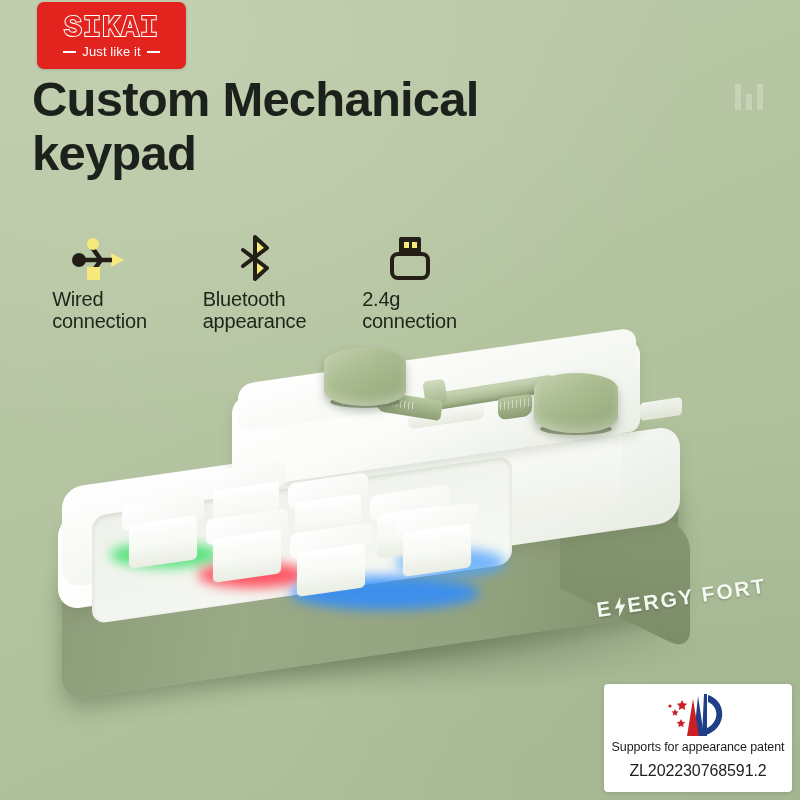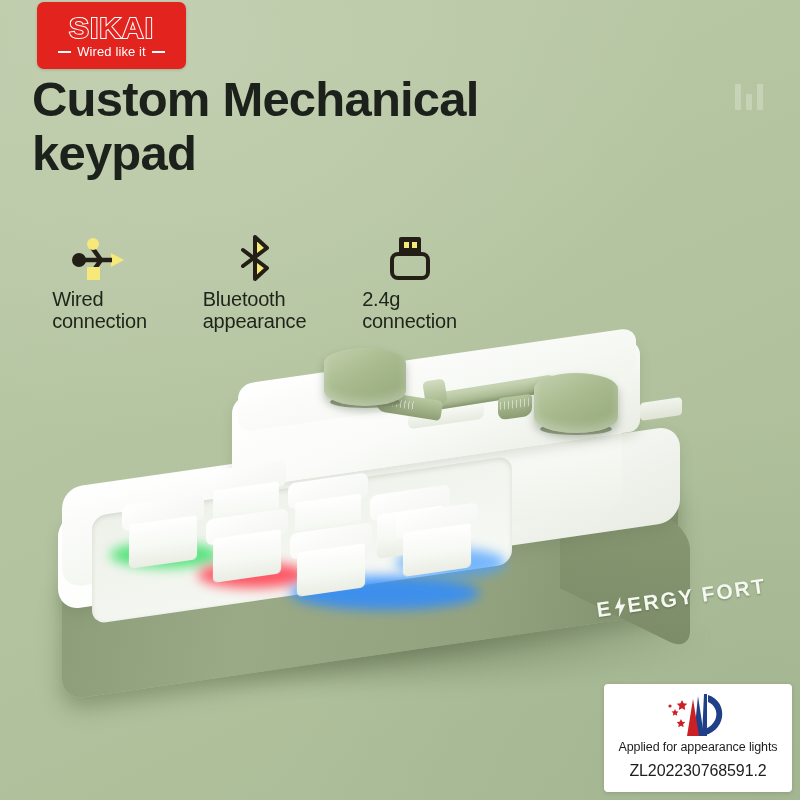--- a/index.html
+++ b/index.html
@@ -41,21 +41,21 @@
     display: flex; flex-direction: column;
     align-items: center; justify-content: center;
     gap: 2px;
   }
   .logo-mark {
     font-size: 30px; font-weight: 700; letter-spacing: 1px;
     color: #e2231e;
     -webkit-text-stroke: 2px #ffffff;
     paint-order: stroke fill;
     line-height: 1;
-    font-family: Liberation Sans, sans-serif;
+    font-family: Liberation Mono, monospace;
   }
   .logo-tag-row { display: flex; align-items: center; gap: 6px; }
   .logo-dash { width: 13px; height: 2px; background: #ffffff; display: block; }
   .logo-tagline { font-size: 13px; color: #ffffff; line-height: 1; letter-spacing: .1px; }
 
   
   .headline {
     position: absolute; left: 32px; top: 73px;
     width: 520px;
     font-size: 49px; font-weight: 700;
@@ -255,21 +255,21 @@
   <div class="watermark">
     <span class="wm-bar b1"></span>
     <span class="wm-bar b2"></span>
     <span class="wm-bar b3"></span>
   </div>
 
   <div class="logo">
     <div class="logo-mark">SIKAI</div>
     <div class="logo-tag-row">
       <span class="logo-dash"></span>
-      <span class="logo-tagline">Wired like it</span>
+      <span class="logo-tagline">Just like it</span>
       <span class="logo-dash"></span>
     </div>
   </div>
 
   <div class="headline">Custom Mechanical keypad</div>
 
   <div class="features">
 
     <div class="feature">
       <div class="feature-icon">
@@ -389,17 +389,17 @@
     <svg class="cnipa" viewBox="0 0 76 48">
       <path d="M40 46 C66 44 70 12 48 5 L48 12 C62 18 58 38 40 40 Z" fill="#1f3f87"></path>
       <path d="M44 4 L47 4 L47 46 L42 46 Z" fill="#1f3f87"></path>
       <path d="M38 6 L44 46 L34 46 Z" fill="#1f3f87"></path>
       <path d="M33 9 L39 46 L27 46 Z" fill="#cc2027"></path>
       <path d="M22 10 l1.6 3.3 3.6.5 -2.6 2.5 .6 3.6 -3.2-1.7 -3.2 1.7 .6-3.6 -2.6-2.5 3.6-.5 Z" fill="#cc2027"></path>
       <path d="M15 19 l1.1 2.2 2.4.4 -1.7 1.7 .4 2.4 -2.2-1.1 -2.1 1.1 .4-2.4 -1.8-1.7 2.4-.4 Z" fill="#cc2027"></path>
       <path d="M21 29 l1.3 2.7 3 .4 -2.2 2.1 .5 3 -2.6-1.4 -2.7 1.4 .5-3 -2.1-2.1 2.9-.4 Z" fill="#cc2027"></path>
       <circle cx="10" cy="16" r="1.6" fill="#cc2027"></circle>
     </svg>
-    <div class="patent-line1">Applied for appearance lights</div>
+    <div class="patent-line1">Supports for appearance patent</div>
     <div class="patent-line2">ZL202230768591.2</div>
   </div>
 
 </div>
 
 </body></html>

